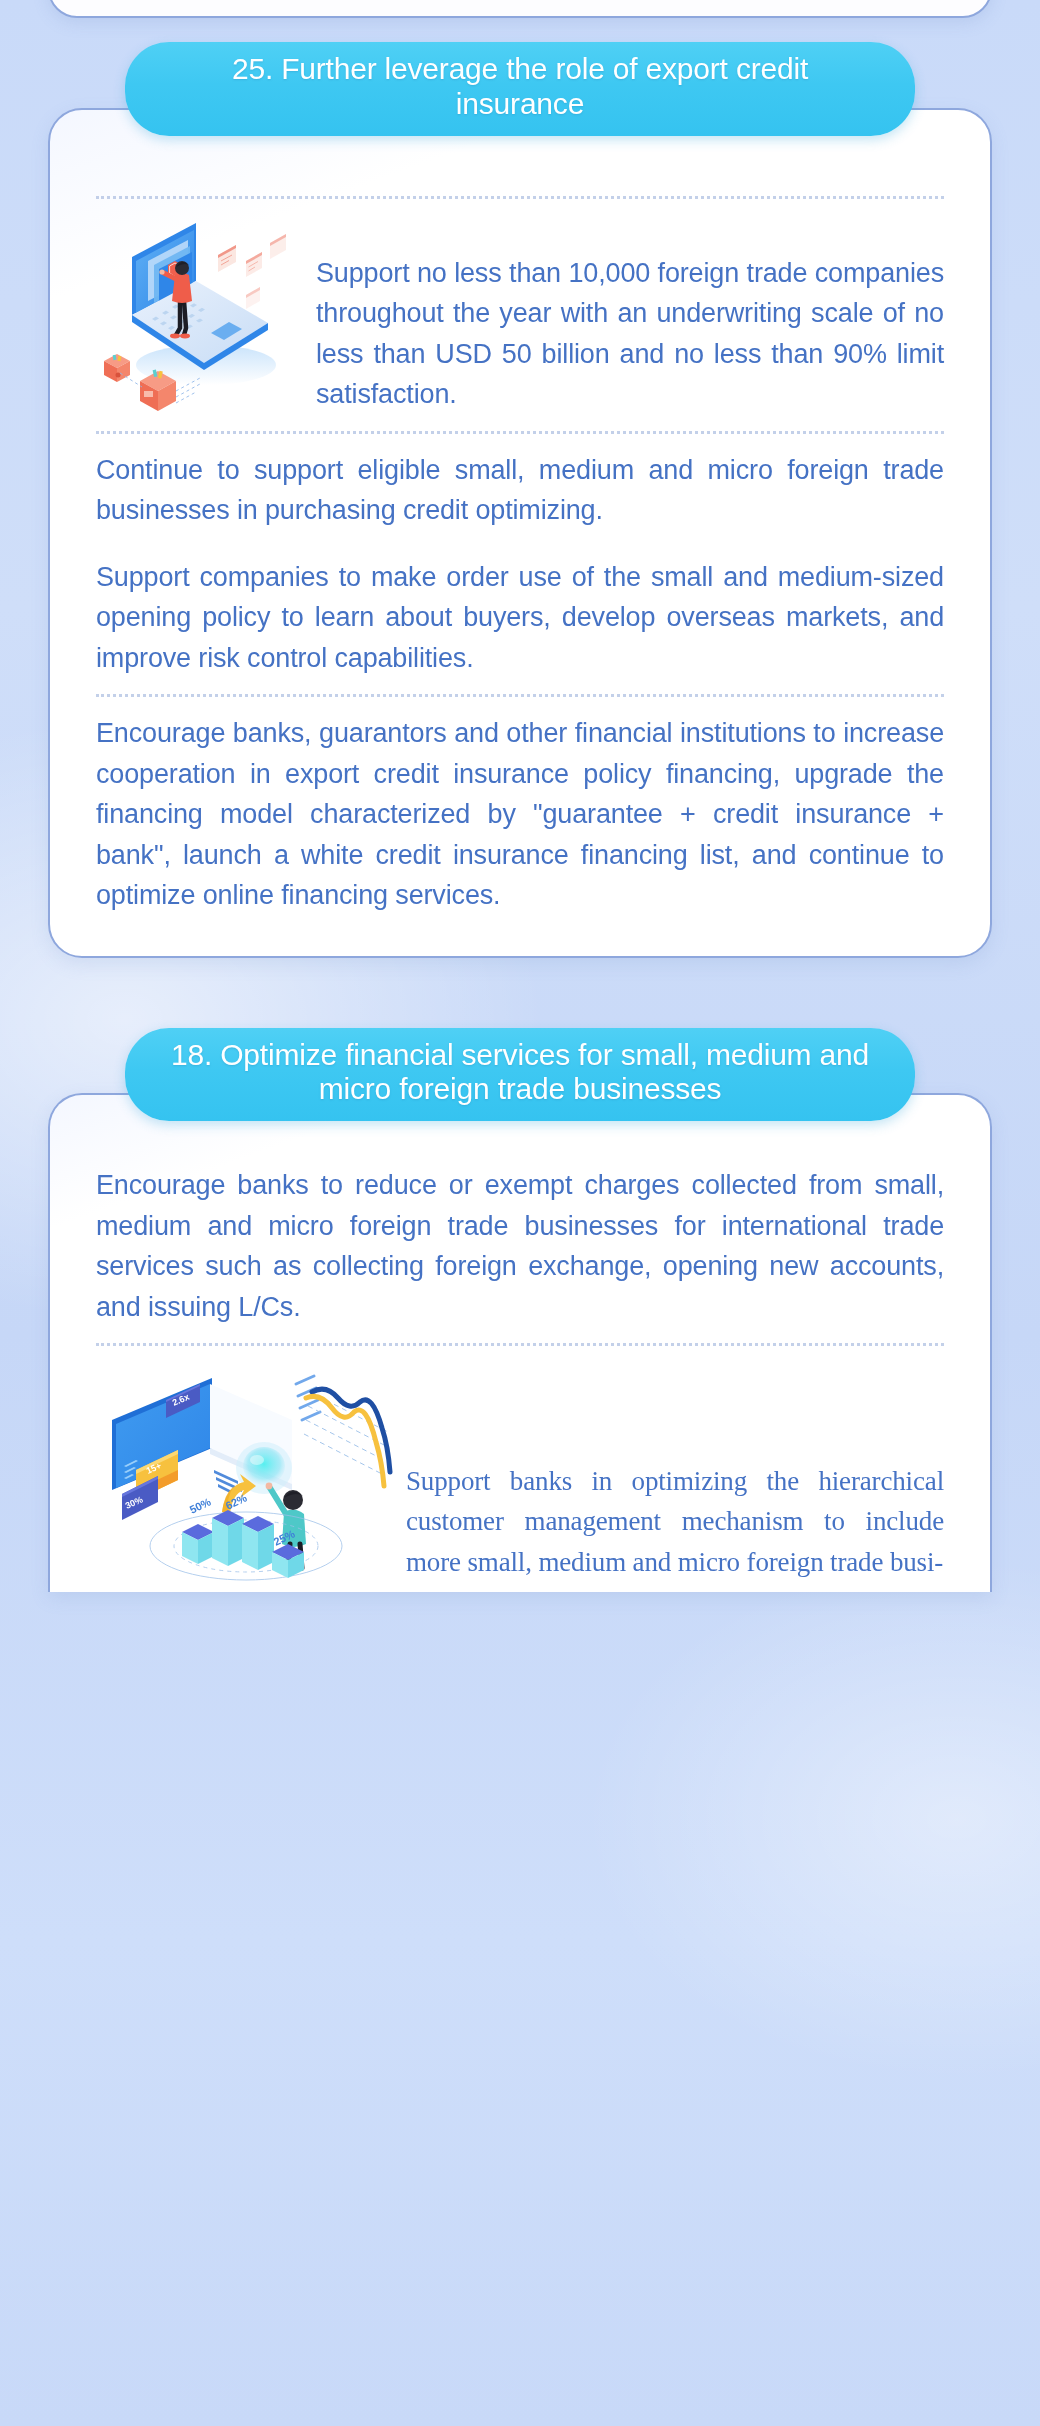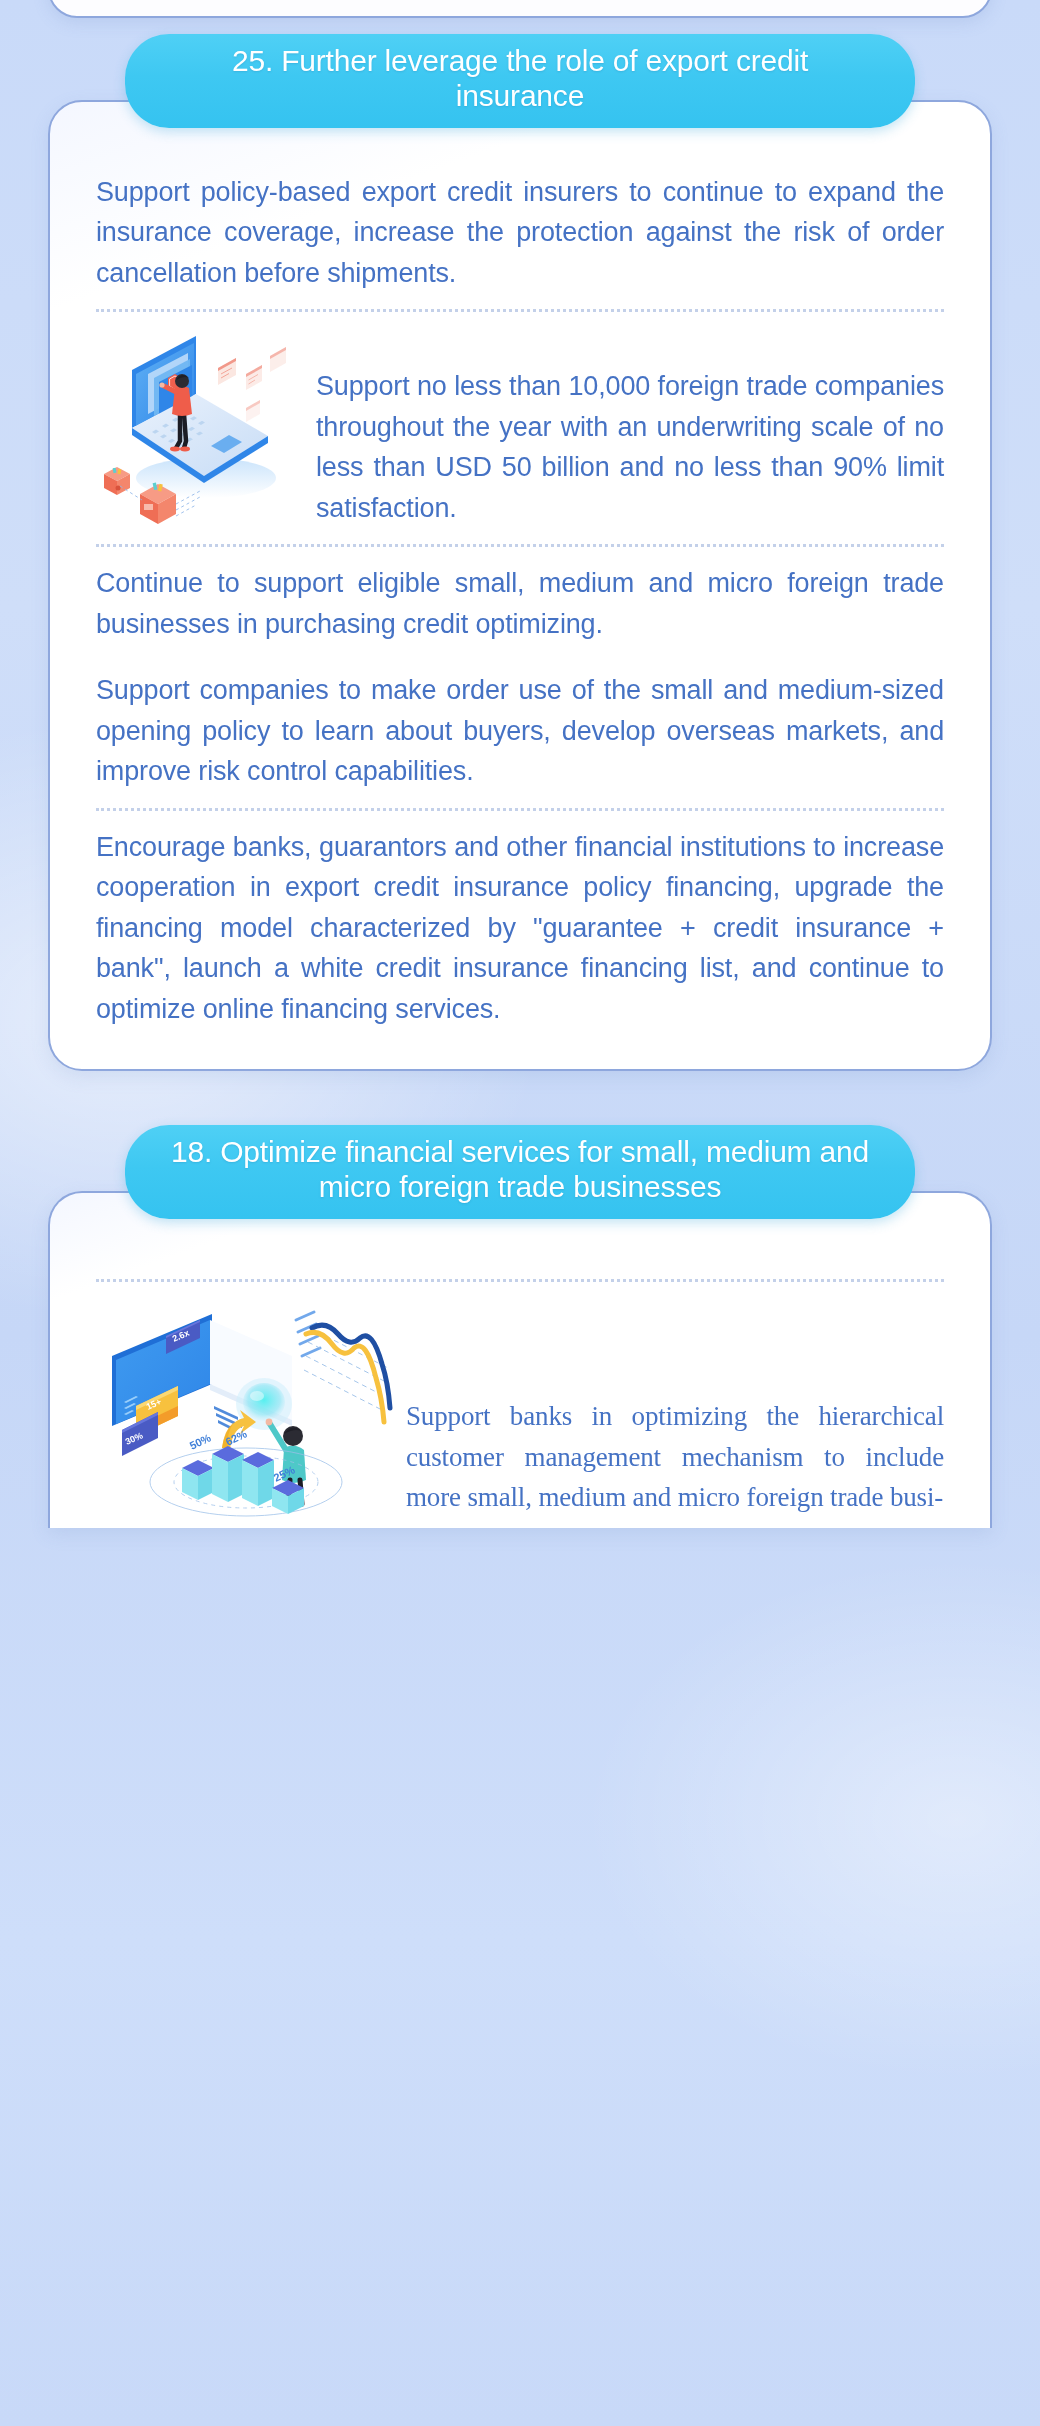--- a/index.html
+++ b/index.html
@@ -31,21 +31,21 @@
     height: 58px;
     background: #fdfdff;
     border: 2px solid #8ea7dd;
     border-radius: 34px;
     box-shadow: 0 5px 16px rgba(110,140,200,0.18);
   }
 
   
   .section {
     position: relative;
-    margin: 0 auto;
+    margin: 8px auto;
     width: 944px;
   }
 
   .banner {
     position: relative;
     z-index: 4;
     margin: 0 auto;
     width: 790px;
     min-height: 76px;
     background: linear-gradient(180deg, #4fd0f5 0%, #3ec8f2 45%, #35c3f0 100%);
@@ -124,21 +124,20 @@
 <div class="card-stub"></div>
 
 <div class="section" style="padding-top:34px;">
 
   <div class="banner">
     <div class="banner-text">25. Further leverage the role of export credit insurance</div>
   </div>
 
   <div class="card">
 
-    <p class="para">Support policy-based export credit insurers to continue to expand the insurance coverage, increase the protection against the risk of order cancellation before shipments.</p>
 
     <div class="divider"></div>
 
     <div class="illus-row">
       <div class="illus">
         <svg class="illus-svg" width="210" height="200" viewBox="0 0 210 200" xmlns="http://www.w3.org/2000/svg" aria-label="laptop commerce illustration">
           <defs>
             <linearGradient id="scrGrad" x1="0" y1="0" x2="1" y2="1">
               <stop offset="0%" stop-color="#5fb0f5"></stop>
                 <stop offset="100%" stop-color="#2f86e8"></stop>
@@ -292,20 +291,21 @@
 <div class="spacer-lg"></div>
 
 <div class="section" style="padding-top:10px;">
 
   <div class="banner">
     <div class="banner-text">18. Optimize financial services for small, medium and micro foreign trade businesses</div>
   </div>
 
   <div class="card" style="border-bottom-left-radius:0;border-bottom-right-radius:0;border-bottom:none;padding-bottom:0;">
 
+    <p class="para">Encourage banks to reduce or exempt charges collected from small, medium and micro foreign trade businesses for international trade services such as collecting foreign exchange, opening new accounts, and issuing L/Cs.</p>
 
     <div class="divider"></div>
 
     <div class="illus-row" style="padding-bottom:10px;">
       <div class="illus">
         <svg class="illus-svg" width="300" height="220" viewBox="0 0 300 220" xmlns="http://www.w3.org/2000/svg" aria-label="data dashboard illustration">
           <defs>
             <linearGradient id="panelG" x1="0" y1="0" x2="1" y2="1">
               <stop offset="0%" stop-color="#3f9bf0"></stop>
                 <stop offset="100%" stop-color="#2f86e8"></stop>

